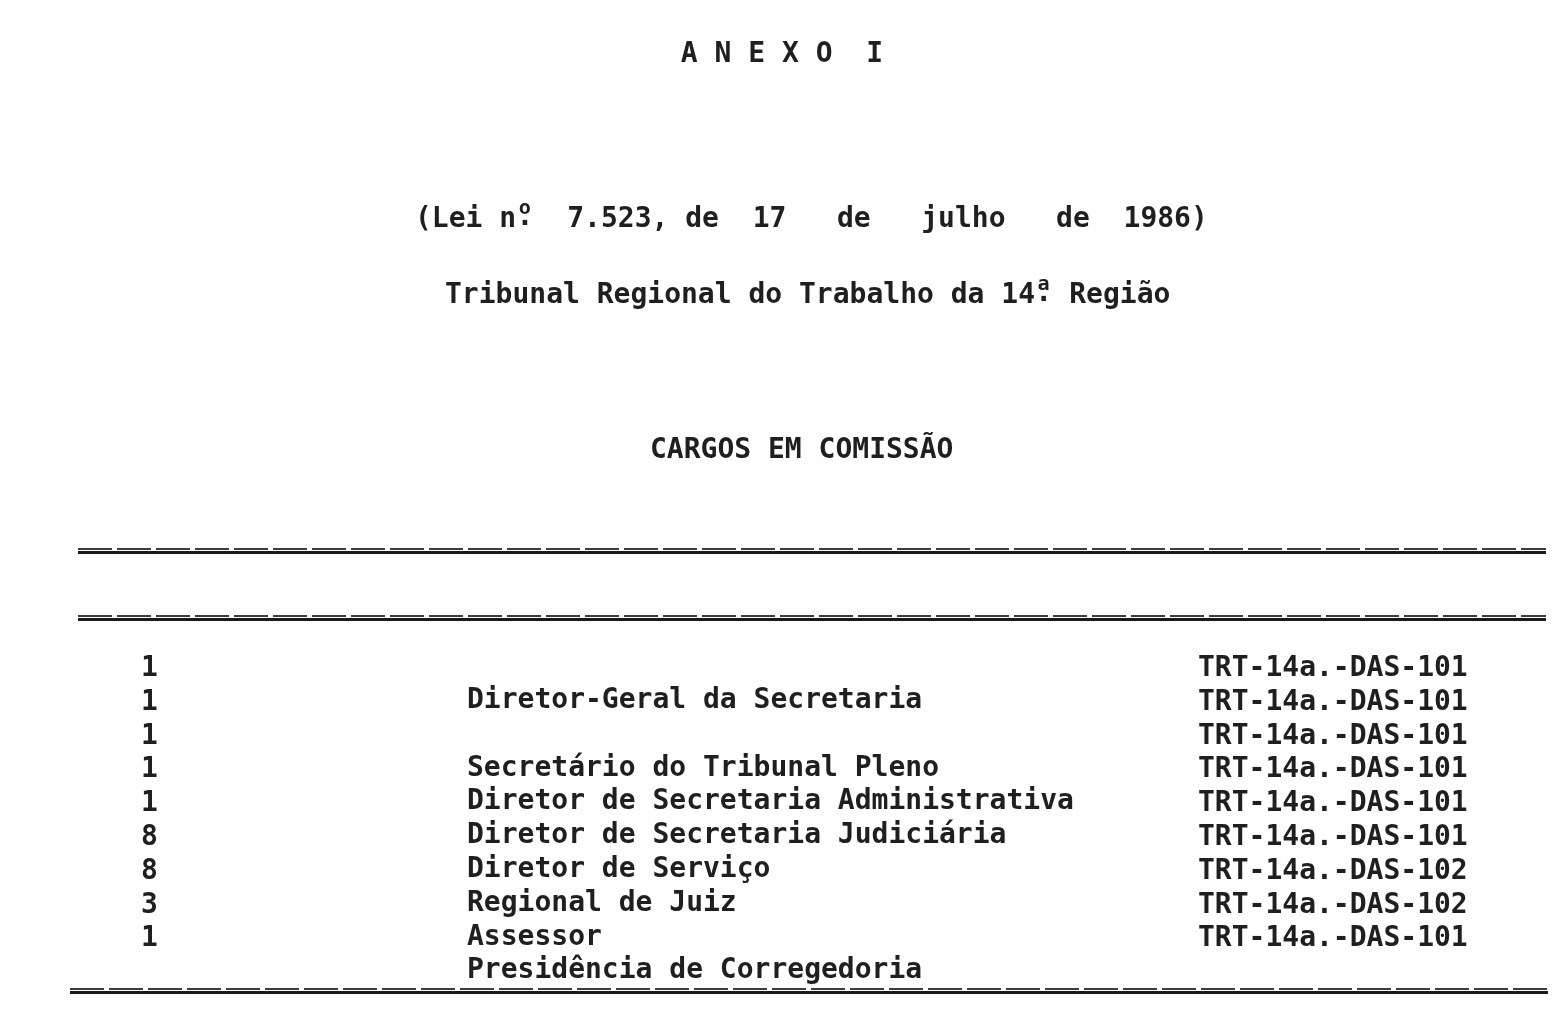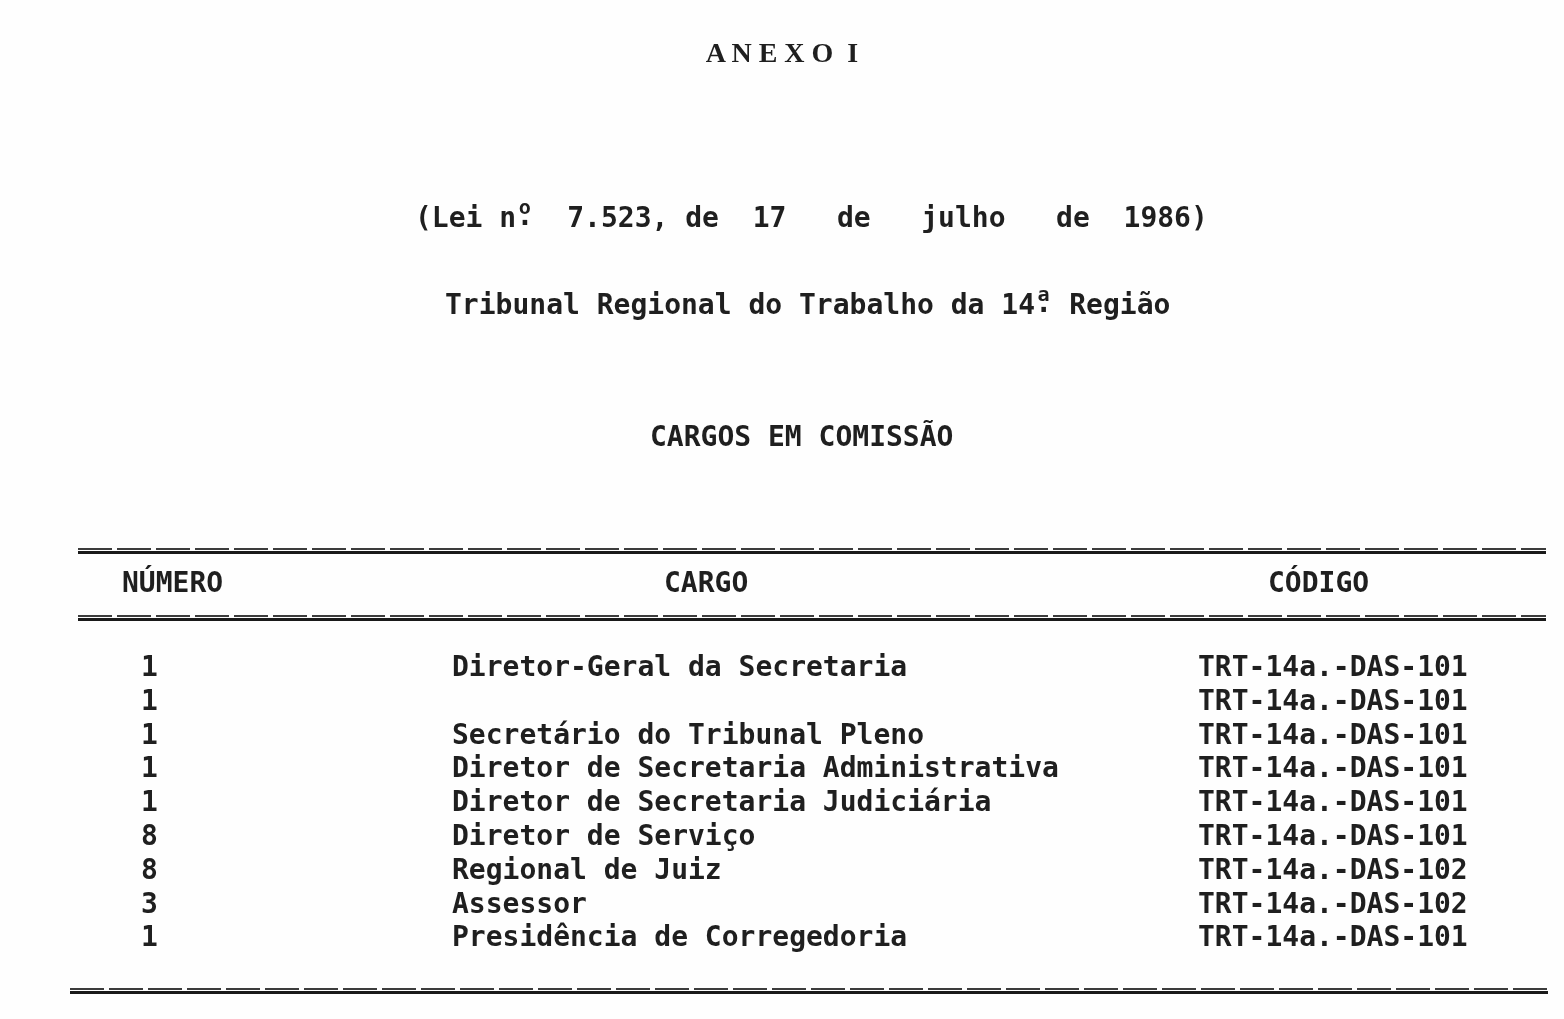--- a/index.html
+++ b/index.html
@@ -21,25 +21,24 @@
   .line {
     position: absolute;
     white-space: pre;
     line-height: 34px;
   }
   .title-line {
     left: 0;
     right: 0;
     top: 36px;
     text-align: center;
-    font-family: Liberation Serif, serif;
   }
   .law-line { top: 199px; left: 415px; }
-  .org-line { top: 286px; left: 445px; }
-  .section-line { top: 420px; left: 650px; }
+  .org-line { top: 275px; left: 445px; }
+  .section-line { top: 432px; left: 650px; }
 
   
   .ord {
     display: inline-block;
     position: relative;
     width: 0.62em;
     height: 1em;
     vertical-align: baseline;
   }
   .ord-letter {
@@ -88,43 +87,38 @@
   .table-header { position: absolute; top: 566px; left: 0; right: 0; height: 34px; }
   .table-header .hcell { position: absolute; white-space: pre; line-height: 34px; }
   .hcell-numero { left: 122px; }
   .hcell-cargo  { left: 664px; }
   .hcell-codigo { left: 1268px; }
 
   .table-body { position: absolute; top: 650px; left: 0; right: 0; }
   .trow { position: relative; height: 33.8px; }
   .cell { position: absolute; white-space: pre; line-height: 33.8px; }
   .cell-numero { left: 141px; }
-  .cell-cargo  { left: 452px; }
+  .cell-cargo  { left: 467px; margin-top: 32px; }
   .cell-codigo { left: 1198px; }
 </style>
 </head>
 <body>
 
 <div class="page" style="--ink: #1f1f1f; --paper: #fefefe;">
 
   <div class="line title-line">A N E X O  I</div>
 
   <div class="line law-line"><span>(Lei n</span><span class="ord"><span class="ord-letter">o</span><span class="ord-dot">.</span></span><span>  7.523, de  17   de   julho   de  1986)</span></div>
 
   <div class="line org-line"><span>Tribunal Regional do Trabalho da 14</span><span class="ord"><span class="ord-letter">a</span><span class="ord-dot">.</span></span><span> Região</span></div>
 
   <div class="line section-line">CARGOS EM COMISSÃO</div>
 
   <div class="rule rule-top"></div>
 
-  <div class="table-header">
-    <span class="hcell hcell-numero">NÚMERO</span>
-    <span class="hcell hcell-cargo">CARGO</span>
-    <span class="hcell hcell-codigo">CÓDIGO</span>
-  </div>
 
   <div class="rule rule-middle"></div>
 
   <div class="table-body">
       <div class="trow">
         <span class="cell cell-numero">1</span>
         <span class="cell cell-cargo">Diretor-Geral da Secretaria</span>
         <span class="cell cell-codigo">TRT-14a.-DAS-101</span>
       </div>
       <div class="trow">

